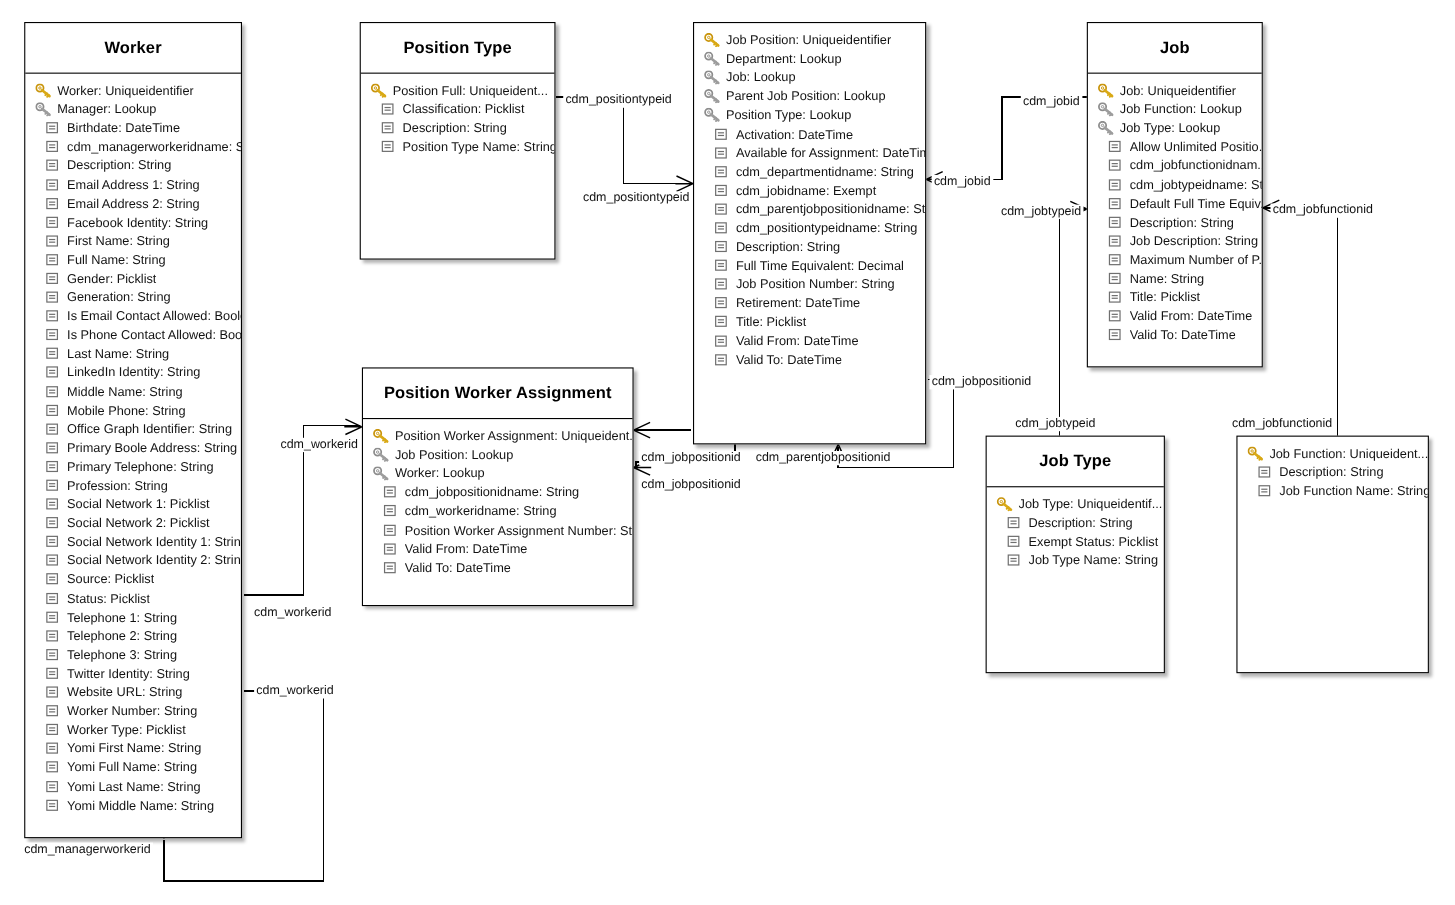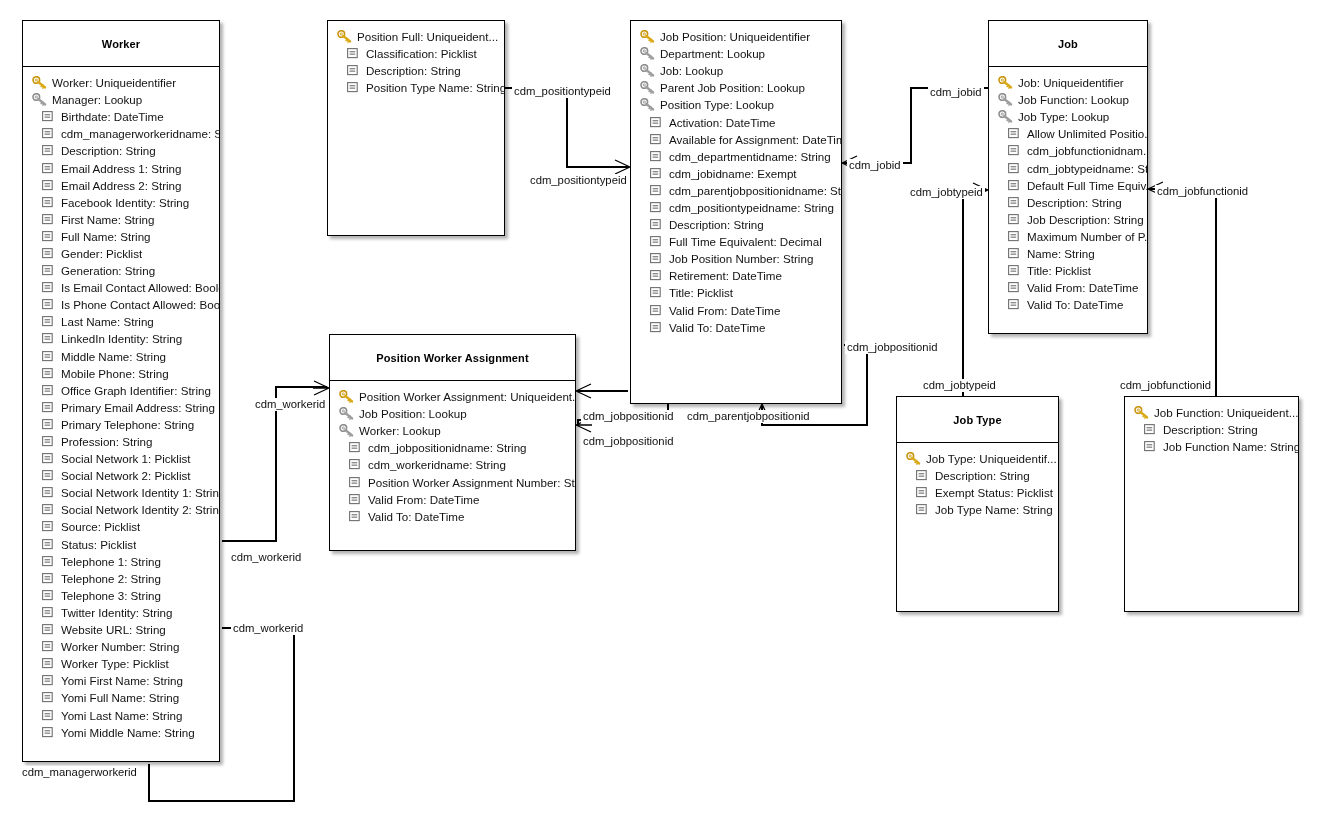--- a/index.html
+++ b/index.html
@@ -23,21 +23,21 @@
     box-shadow:3px 3px 3px rgba(0,0,0,0.30);
     z-index:5;
   }
   .entity-header{
     height:46px;
     border-bottom:1.4px solid #000000;
     display:flex;align-items:center;justify-content:center;
     box-sizing:border-box;
   }
   .entity-title{
-    font-size:11px;font-weight:bold;color:#000;letter-spacing:.1px;
+    font-size:15px;font-weight:bold;color:#000;letter-spacing:.1px;
     white-space:nowrap;
   }
   .attr-list{padding:7px 0 4px 0;}
   .attr{
     display:flex;align-items:center;
     height:17.1px;
     padding-left:9px;
     white-space:nowrap;
     overflow:hidden;
   }
@@ -325,21 +325,21 @@
           <span class="attr-label">Office Graph Identifier: String</span>
         </div>
         <div class="attr">
           <span class="ico attr">
             <svg width="15" height="13" viewBox="0 0 15 13" xmlns="http://www.w3.org/2000/svg">
               <rect x="1.6" y="1.6" width="9.6" height="9.0" fill="#ffffff" stroke="#6f6f6f" stroke-width="1.1"></rect>
               <rect x="3.6" y="4.2" width="5.6" height="1.1" fill="#6f6f6f"></rect>
               <rect x="3.6" y="6.6" width="5.6" height="1.1" fill="#6f6f6f"></rect>
             </svg>
           </span>
-          <span class="attr-label">Primary Email Address: String</span>
+          <span class="attr-label">Primary Boole Address: String</span>
         </div>
         <div class="attr">
           <span class="ico attr">
             <svg width="15" height="13" viewBox="0 0 15 13" xmlns="http://www.w3.org/2000/svg">
               <rect x="1.6" y="1.6" width="9.6" height="9.0" fill="#ffffff" stroke="#6f6f6f" stroke-width="1.1"></rect>
               <rect x="3.6" y="4.2" width="5.6" height="1.1" fill="#6f6f6f"></rect>
               <rect x="3.6" y="6.6" width="5.6" height="1.1" fill="#6f6f6f"></rect>
             </svg>
           </span>
           <span class="attr-label">Primary Telephone: String</span>
@@ -520,20 +520,23 @@
               <rect x="1.6" y="1.6" width="9.6" height="9.0" fill="#ffffff" stroke="#6f6f6f" stroke-width="1.1"></rect>
               <rect x="3.6" y="4.2" width="5.6" height="1.1" fill="#6f6f6f"></rect>
               <rect x="3.6" y="6.6" width="5.6" height="1.1" fill="#6f6f6f"></rect>
             </svg>
           </span>
           <span class="attr-label">Yomi Middle Name: String</span>
         </div>
       </div>
     </div>
     <div class="entity" style="left: 327px; top: 20px; width: 178px; height: 216px;">
+      <div class="entity-header">
+        <div class="entity-title">Position Type</div>
+      </div>
       <div class="attr-list">
         <div class="attr">
           <span class="ico pk">
             <svg width="15" height="13" viewBox="0 0 15 13" xmlns="http://www.w3.org/2000/svg">
               <circle cx="4.3" cy="4.0" r="3.3" fill="none" stroke="#c9950d" stroke-width="1.6"></circle>
               <circle cx="4.3" cy="4.0" r="1.1" fill="#fff8dc" stroke="#c9950d" stroke-width="0.8"></circle>
               <path d="M6.3,6.0 L13.0,11.4" stroke="#d9a916" stroke-width="2.4" stroke-linecap="round"></path>
               <path d="M9.2,10.5 L10.8,9.0 M10.9,12.0 L12.4,10.6" stroke="#d9a916" stroke-width="1.7" stroke-linecap="round"></path>
             </svg>
           </span>

